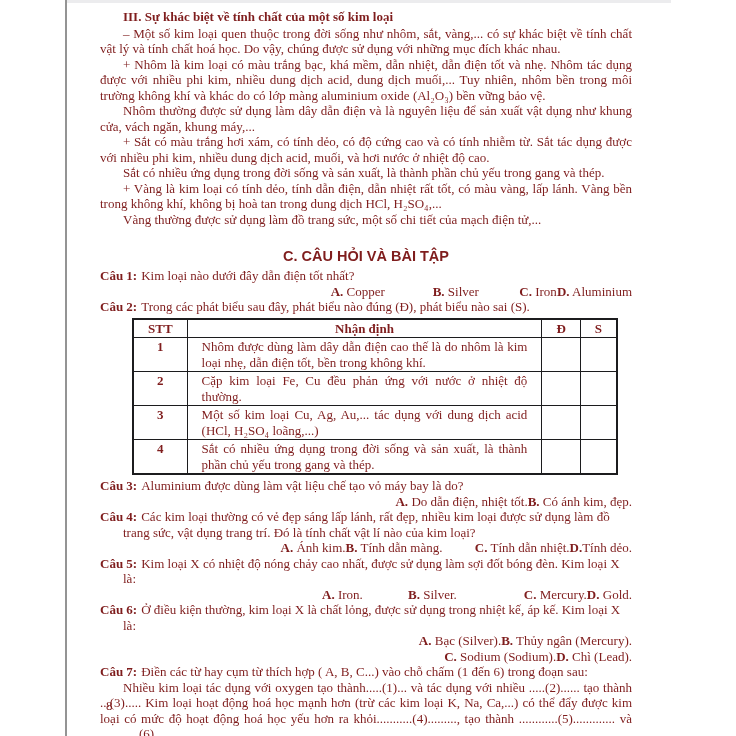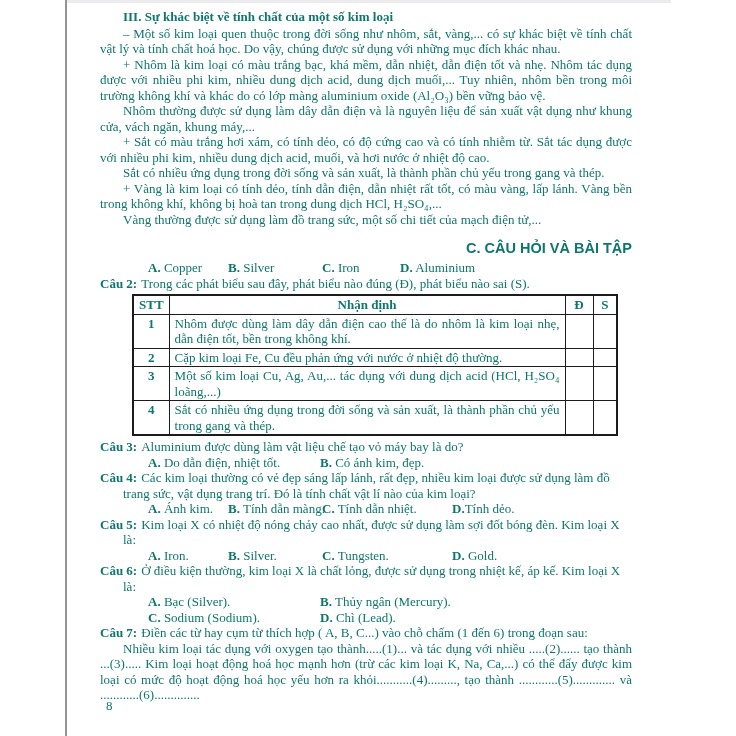--- a/index.html
+++ b/index.html
@@ -1,34 +1,34 @@
 <!DOCTYPE html>
 <html><head>
 <meta charset="utf-8">
 <style>
   *{margin:0;padding:0;box-sizing:border-box}
   html,body{width:736px;height:736px;background:#ffffff;overflow:hidden}
   .page{position:relative;width:736px;height:736px;background:#ffffff;
-        font-family:"Liberation Serif","DejaVu Serif",serif;color:#0f766e}
+        font-family:"Liberation Serif","DejaVu Serif",serif;color:#7f1d1d}
   .edge-line{position:absolute;left:65px;top:0;width:2px;height:736px;background:#949494}
   .edge-top{position:absolute;left:67px;top:0;width:604px;height:3px;background:#ececee}
   .content{position:absolute;left:100px;top:9px;width:532px;
            font-size:13px;line-height:15.5px;text-align:justify}
   .h3{font-weight:bold;text-indent:23px;margin-bottom:1px;text-align:left}
   .para{text-indent:23px}
   .hc{font-family:"Liberation Sans","DejaVu Sans",sans-serif;font-weight:bold;
-      font-size:14.5px;line-height:18px;margin:12px 0 3px;text-align:right;text-indent:0}
+      font-size:14.5px;line-height:18px;margin:20px 0 3px;text-align:center;text-indent:0}
   .q{padding-left:23px;text-indent:-23px;text-align:left}
   .q b{margin-right:4px}
-  .opts{padding-left:48px;text-align:left;white-space:nowrap}
+  .opts{padding-left:48px;text-align:right;white-space:nowrap}
   .opt{display:inline-block;white-space:nowrap;vertical-align:top}
   .ow80{width:80px}.ow94{width:94px}.ow78{width:78px}.ow130{width:130px}.ow172{width:172px}
   .tbl{border-collapse:collapse;margin:3px 0 3px 32px;width:486px;border:2px solid #1c1c1e;
        font-size:13px;line-height:15.5px}
-  .tbl th,.tbl td{border:1px solid #1c1c1e;padding:1px 5px;vertical-align:top}
+  .tbl th,.tbl td{border:1px solid #1c1c1e;padding:1px 14px;vertical-align:top}
   .tbl th{font-weight:bold;text-align:center}
   .col-stt{width:30px}.col-d{width:28px}.col-s{width:24px}
   .td-num{text-align:center;font-weight:bold}
   .td-stmt{text-align:justify}
   .pageno{position:absolute;left:106px;top:698px;font-size:13px}
 </style>
 </head>
 <body>
 
 <div class="page">
@@ -41,20 +41,23 @@
     <p class="para">– Một số kim loại quen thuộc trong đời sống như nhôm, sắt, vàng,... có sự khác biệt về tính chất vật lý và tính chất hoá học. Do vậy, chúng được sử dụng với những mục đích khác nhau.</p>
     <p class="para">+ Nhôm là kim loại có màu trắng bạc, khá mềm, dẫn nhiệt, dẫn điện tốt và nhẹ. Nhôm tác dụng được với nhiều phi kim, nhiều dung dịch acid, dung dịch muối,... Tuy nhiên, nhôm bền trong môi trường không khí và khác do có lớp màng aluminium oxide (Al₂O₃) bền vững bảo vệ.</p>
     <p class="para">Nhôm thường được sử dụng làm dây dẫn điện và là nguyên liệu để sản xuất vật dụng như khung cửa, vách ngăn, khung máy,...</p>
     <p class="para">+ Sắt có màu trắng hơi xám, có tính dẻo, có độ cứng cao và có tính nhiễm từ. Sắt tác dụng được với nhiều phi kim, nhiều dung dịch acid, muối, và hơi nước ở nhiệt độ cao.</p>
     <p class="para">Sắt có nhiều ứng dụng trong đời sống và sản xuất, là thành phần chủ yếu trong gang và thép.</p>
     <p class="para">+ Vàng là kim loại có tính dẻo, tính dẫn điện, dẫn nhiệt rất tốt, có màu vàng, lấp lánh. Vàng bền trong không khí, không bị hoà tan trong dung dịch HCl, H₂SO₄,...</p>
     <p class="para">Vàng thường được sử dụng làm đồ trang sức, một số chi tiết của mạch điện tử,...</p>
 
     <div class="hc">C. CÂU HỎI VÀ BÀI TẬP</div>
 
+    <div class="q">
+      <b>Câu 1:</b><span>Kim loại nào dưới đây dẫn điện tốt nhất?</span>
+    </div>
     <div class="opts">
       <span class="opt ow80"><b>A.</b><span> Copper</span></span><span class="opt ow94"><b>B.</b><span> Silver</span></span><span class="opt ow78"><b>C.</b><span> Iron</span></span><span class="opt"><b>D.</b><span> Aluminium</span></span>
     </div>
 
     <div class="q">
       <b>Câu 2:</b><span>Trong các phát biểu sau đây, phát biểu nào đúng (Đ), phát biểu nào sai (S).</span>
     </div>
 
     <table class="tbl">
       <tbody>
@@ -102,21 +105,21 @@
       <b>Câu 4:</b><span>Các kim loại thường có vẻ đẹp sáng lấp lánh, rất đẹp, nhiều kim loại được sử dụng làm đồ trang sức, vật dụng trang trí. Đó là tính chất vật lí nào của kim loại?</span>
     </div>
     <div class="opts">
       <span class="opt ow80"><b>A.</b><span> Ánh kim.</span></span><span class="opt ow94"><b>B.</b><span> Tính dẫn màng.</span></span><span class="opt ow130"><b>C.</b><span> Tính dẫn nhiệt.</span></span><span class="opt"><b>D.</b><span>Tính dẻo.</span></span>
     </div>
 
     <div class="q">
       <b>Câu 5:</b><span>Kim loại X có nhiệt độ nóng chảy cao nhất, được sử dụng làm sợi đốt bóng đèn. Kim loại X là:</span>
     </div>
     <div class="opts">
-      <span class="opt ow80"><b>A.</b><span> Iron.</span></span><span class="opt ow94"><b>B.</b><span> Silver.</span></span><span class="opt ow130"><b>C.</b><span> Tungsten.</span></span><span class="opt"><b>D.</b><span> Gold.</span></span>
+      <span class="opt ow80"><b>A.</b><span> Iron.</span></span><span class="opt ow94"><b>B.</b><span> Silver.</span></span><span class="opt ow130"><b>C.</b><span> Mercury.</span></span><span class="opt"><b>D.</b><span> Gold.</span></span>
     </div>
 
     <div class="q">
       <b>Câu 6:</b><span>Ở điều kiện thường, kim loại X là chất lỏng, được sử dụng trong nhiệt kế, áp kế. Kim loại X là:</span>
     </div>
     <div class="opts">
       <span class="opt ow172"><b>A.</b><span> Bạc (Silver).</span></span><span class="opt"><b>B.</b><span> Thủy ngân (Mercury).</span></span>
     </div>
     <div class="opts">
       <span class="opt ow172"><b>C.</b><span> Sodium (Sodium).</span></span><span class="opt"><b>D.</b><span> Chì (Lead).</span></span>

